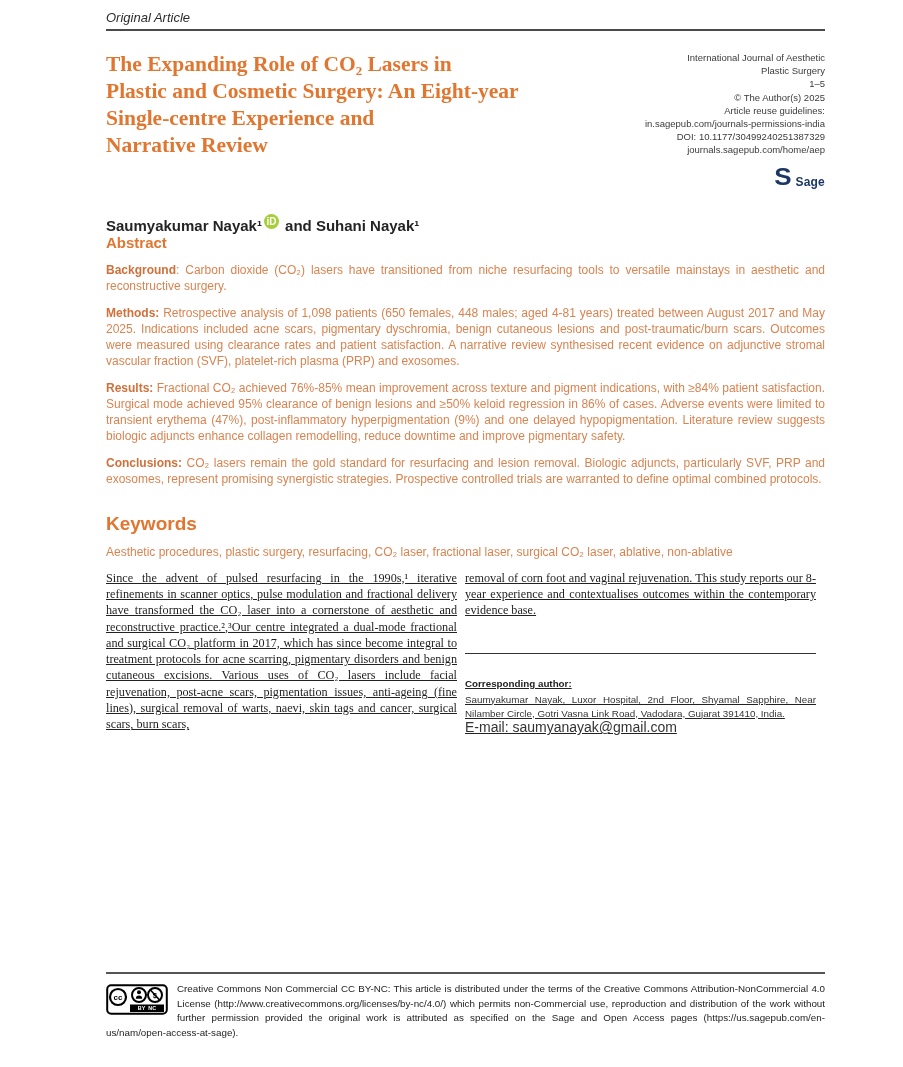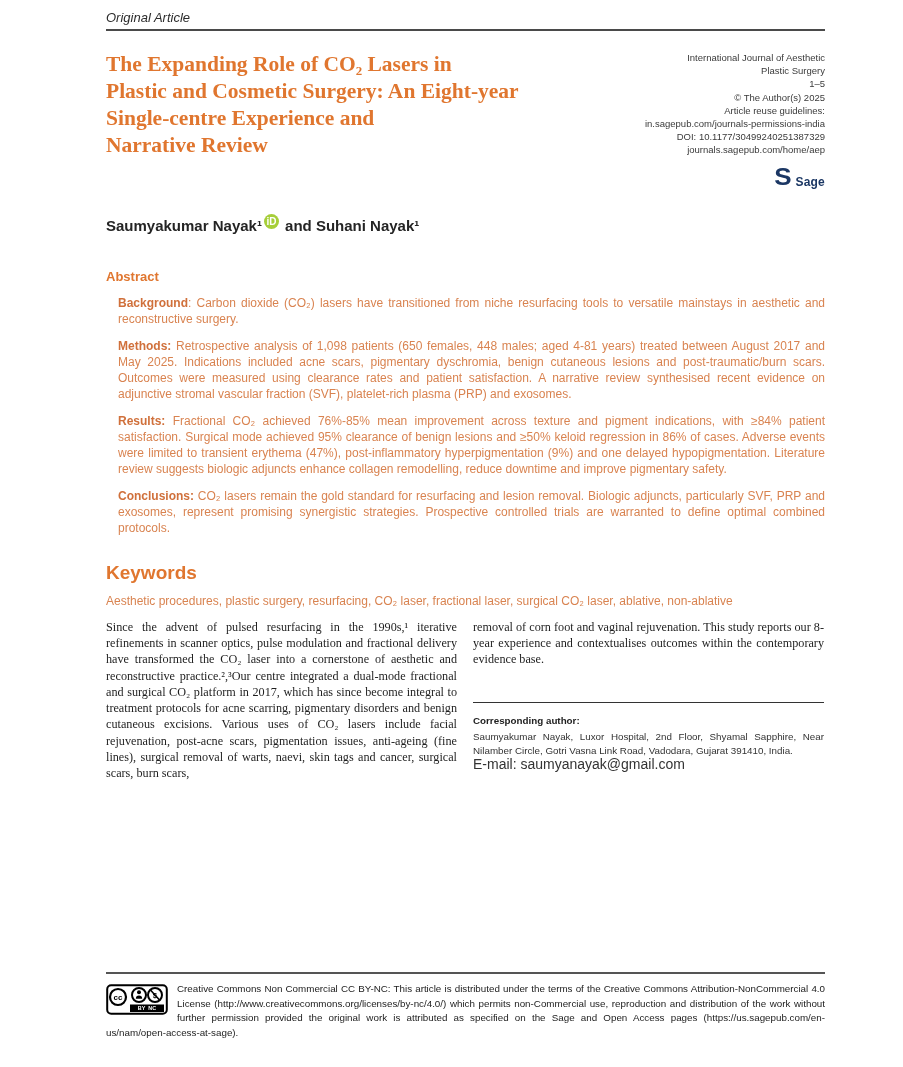--- a/index.html
+++ b/index.html
@@ -26,36 +26,36 @@
   .sage-word { font-size: 12px; font-weight: 700; letter-spacing: 0.2px; }
 
   .authors { margin-top: 25px; font-size: 15px; font-weight: bold; color: #242424; }
   .orcid {
     display: inline-block; width: 15px; height: 15px; border-radius: 50%;
     background: #a6ce39; color: #fff; font-size: 10px; font-weight: bold;
     text-align: center; line-height: 15px; vertical-align: super; margin: 0 2px;
     cursor: pointer;
   }
 
-  .abs-heading { margin-top: 35px; font-size: 13px; font-weight: bold; color: #e0762f; }
-  .abs-para { margin-top: 11px; font-size: 12px; line-height: 16px; color: #d98350; text-align: justify; margin-left: 12px; }
+  .abs-heading { font-size: 15px; font-weight: bold; color: #e0762f; }
+  .abs-para { margin-top: 11px; font-size: 12px; line-height: 16px; color: #d98350; text-align: justify; }
   .abs-para:first-of-type { margin-top: 13px; }
   .abs-para b { color: #d0703b; }
 
   .kw-heading { margin-top: 26px; font-size: 19px; font-weight: bold; color: #e0762f; }
   .kw-text { margin-top: 9px; font-size: 12px; line-height: 16px; color: #d98350; }
 
   .intro-heading { margin-top: 44px; font-size: 16px; font-weight: bold; color: #e0762f; }
-  .columns { display: flex; gap: 16px; margin-top: 10px; }
+  .columns { display: flex; gap: 8px; margin-top: 10px; text-decoration: underline; }
   .col { width: 351px; font-family: "Liberation Serif", serif; font-size: 12.2px; line-height: 16.3px; text-align: justify; color: #1e1e1e; }
 
   .footnote { margin-top: 34px; font-family: "Liberation Sans", sans-serif; }
   .footnote-rule { border-top: 1.5px solid #333; }
   .affiliation { margin-top: 8px; font-size: 9.8px; line-height: 13px; color: #333; }
-  .corr-label { margin-top: 10px; font-size: 9.8px; font-weight: bold; color: #222; }
+  .corr-label { margin-top: 22px; font-size: 9.8px; font-weight: bold; color: #222; }
   .corr-text { margin-top: 1px; font-size: 9.8px; line-height: 13.8px; text-align: justify; color: #333; }
   .email { margin-top: 1px; font-size: 14px; line-height: 13.8px; color: #333; }
 
   .license {
     position: absolute; left: 106px; right: 78px; top: 972px;
     border-top: 2px solid #555; padding-top: 8px;
     font-size: 9.8px; line-height: 14.5px; color: #222; text-align: justify;
   }
   .cc-badge { float: left; margin: 2px 9px 2px 0; }
 </style>

